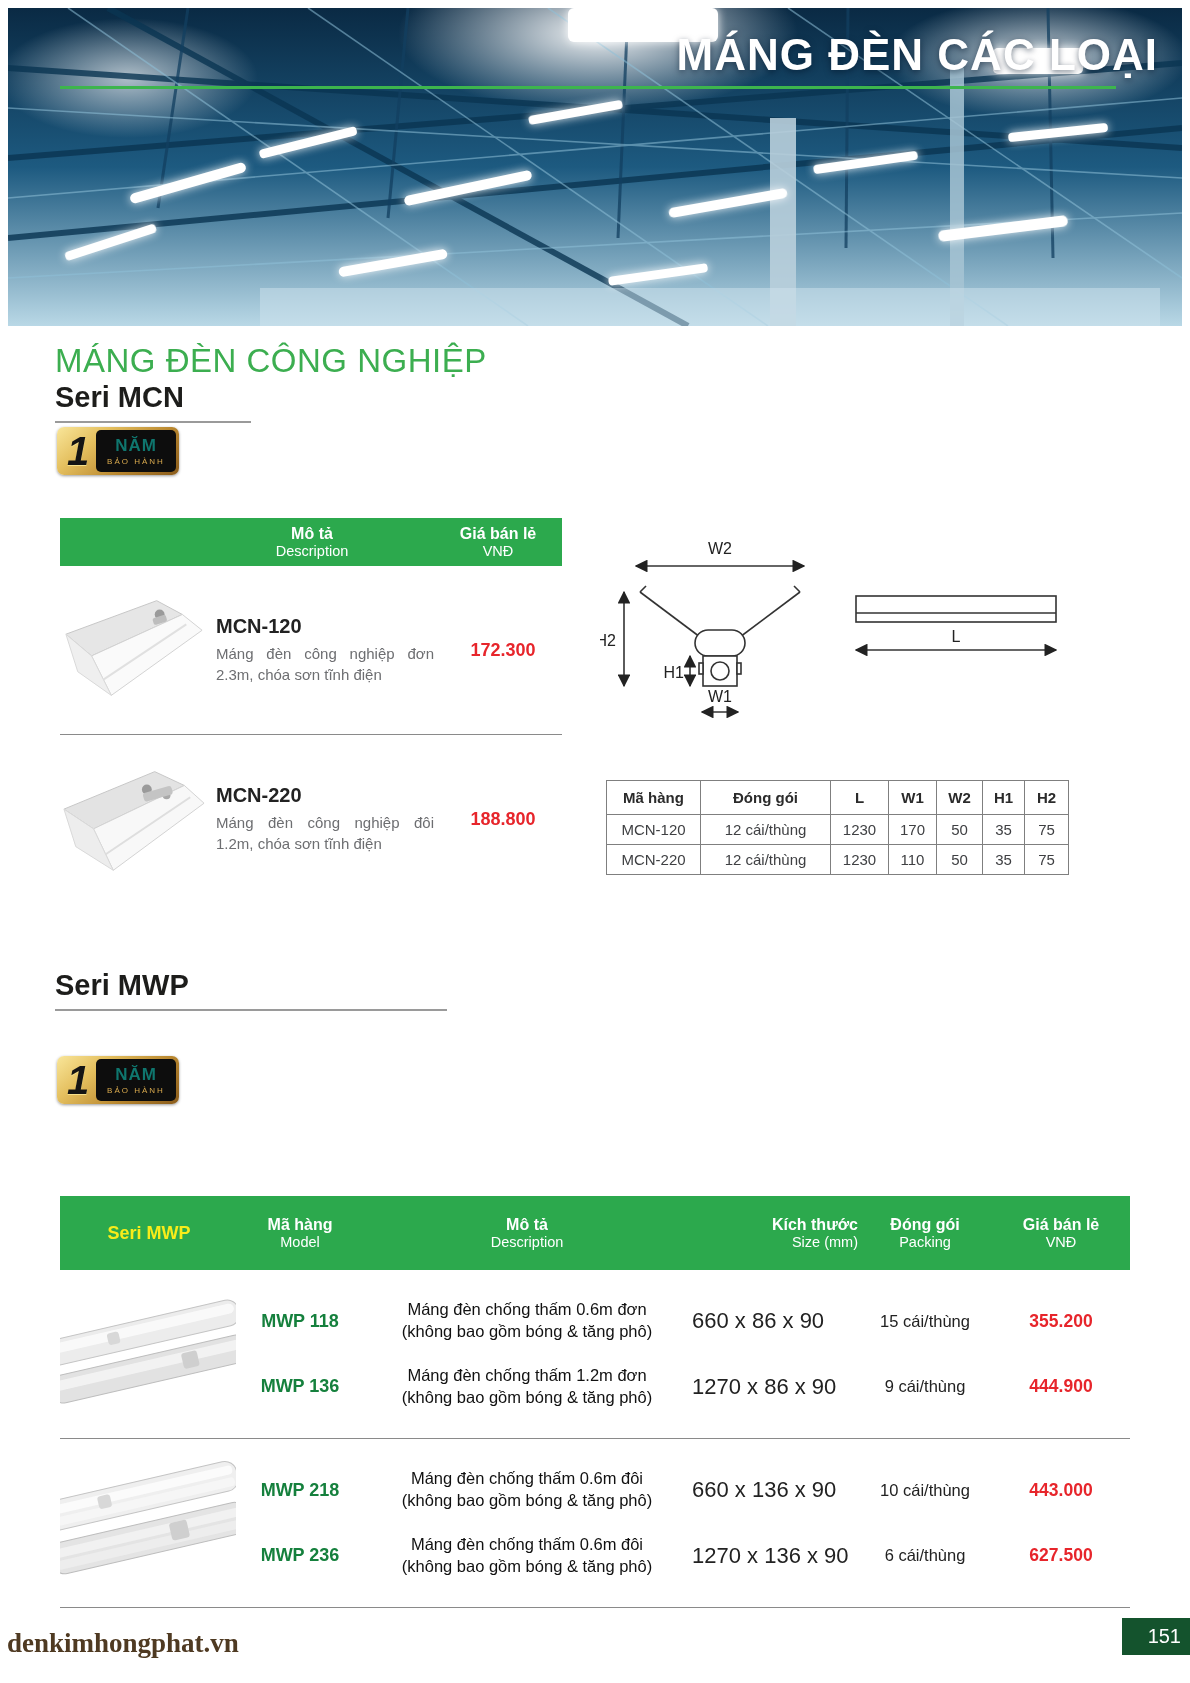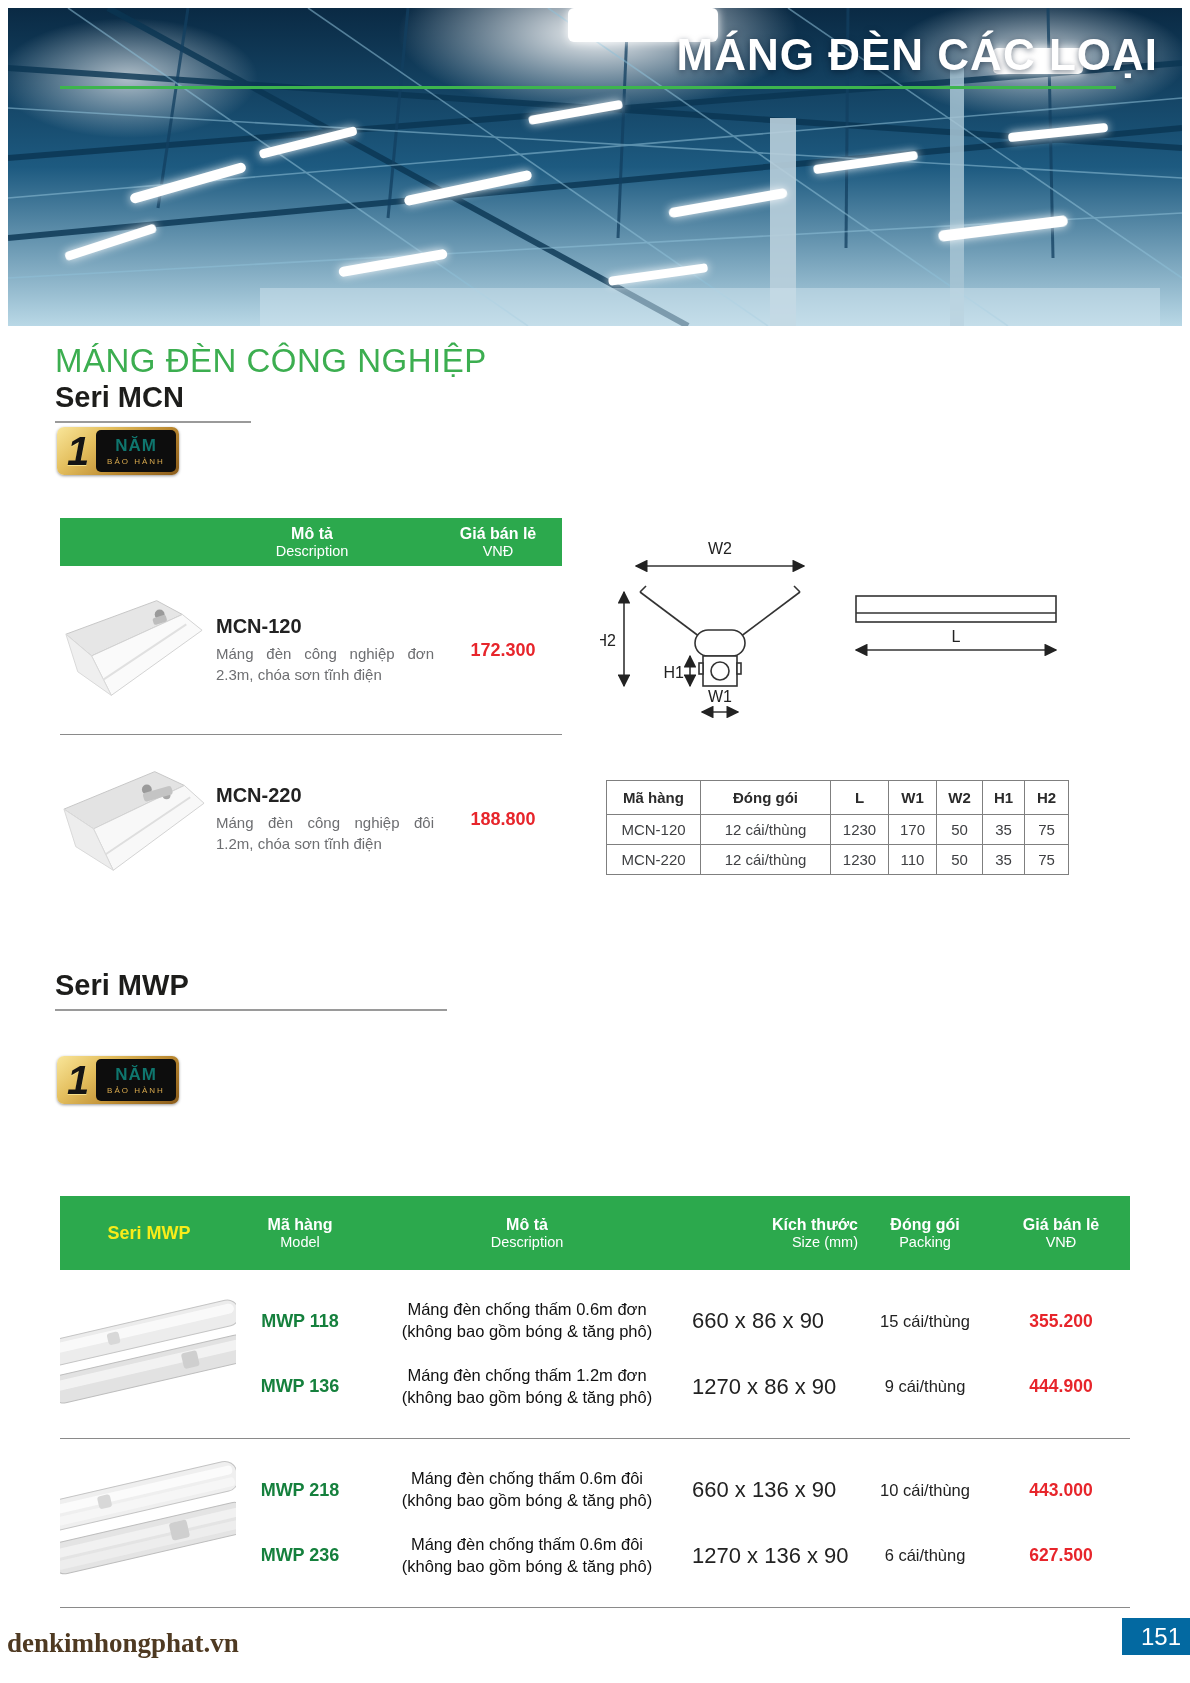--- a/index.html
+++ b/index.html
@@ -82,22 +82,22 @@
   .mwp-row{display:flex; align-items:center;}
   .m-model{width:124px; text-align:center; font-weight:800; font-size:18px; color:#15803d;}
   .m-desc{width:330px; text-align:center; font-size:16.5px; color:#111; line-height:1.32;}
   .m-size{width:166px; text-align:left; font-size:22px; color:#222;}
   .m-pack{width:134px; text-align:center; font-size:16.5px; color:#222;}
   .m-price{flex:1; text-align:center; color:var(--red); font-weight:800; font-size:17.5px;}
 
   
   .footer-site{position:absolute; top:1628px; left:7px; width:1090px; 
                font-family:"Liberation Serif", serif; font-weight:700; font-size:27px; color:#4f3a22;}
-  .page-badge{position:absolute; right:0; top:1618px; width:68px; height:37px; background:#0369a1;
-              color:#fff; font-size:24px; display:flex; align-items:center; justify-content:flex-end; padding-right:9px;}
+  .page-badge{position:absolute; right:0; top:1618px; width:68px; height:37px; background:#14532d;
+              color:#fff; font-size:20px; display:flex; align-items:center; justify-content:flex-end; padding-right:9px;}
 </style>
 </head>
 <body>
 
 <div class="page">
 
   <div class="hero">
     <svg viewBox="0 0 1174 318" preserveAspectRatio="none">
       <defs>
         <linearGradient id="bgGrad" x1="0" y1="0" x2="0" y2="1">

